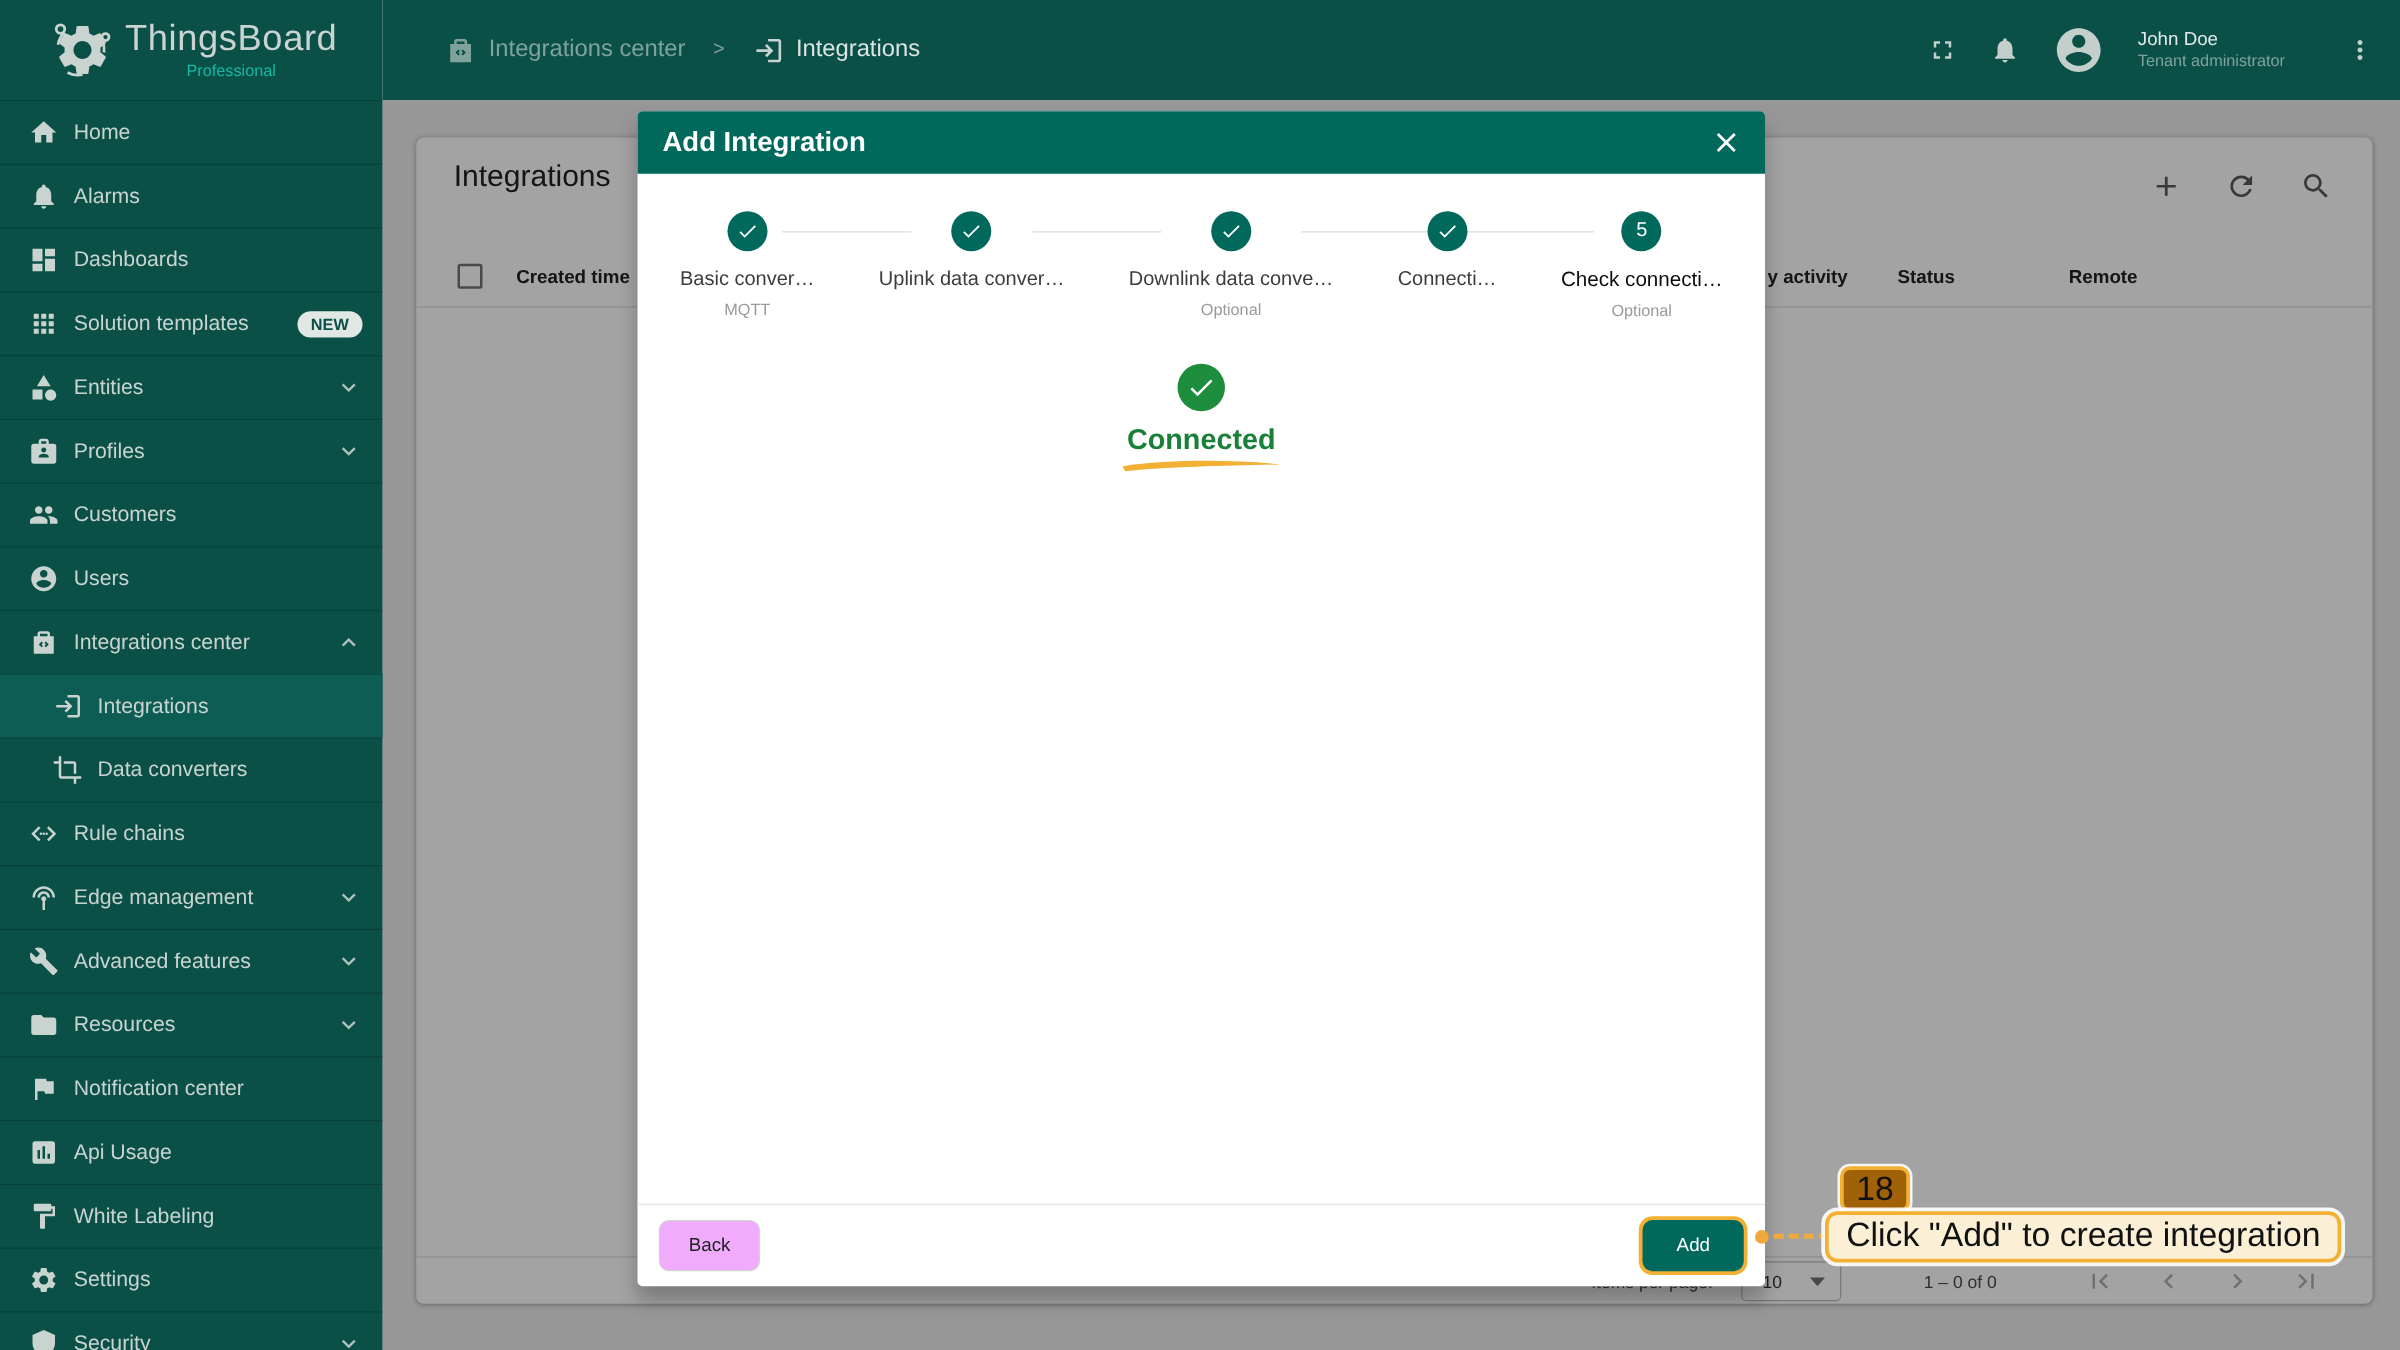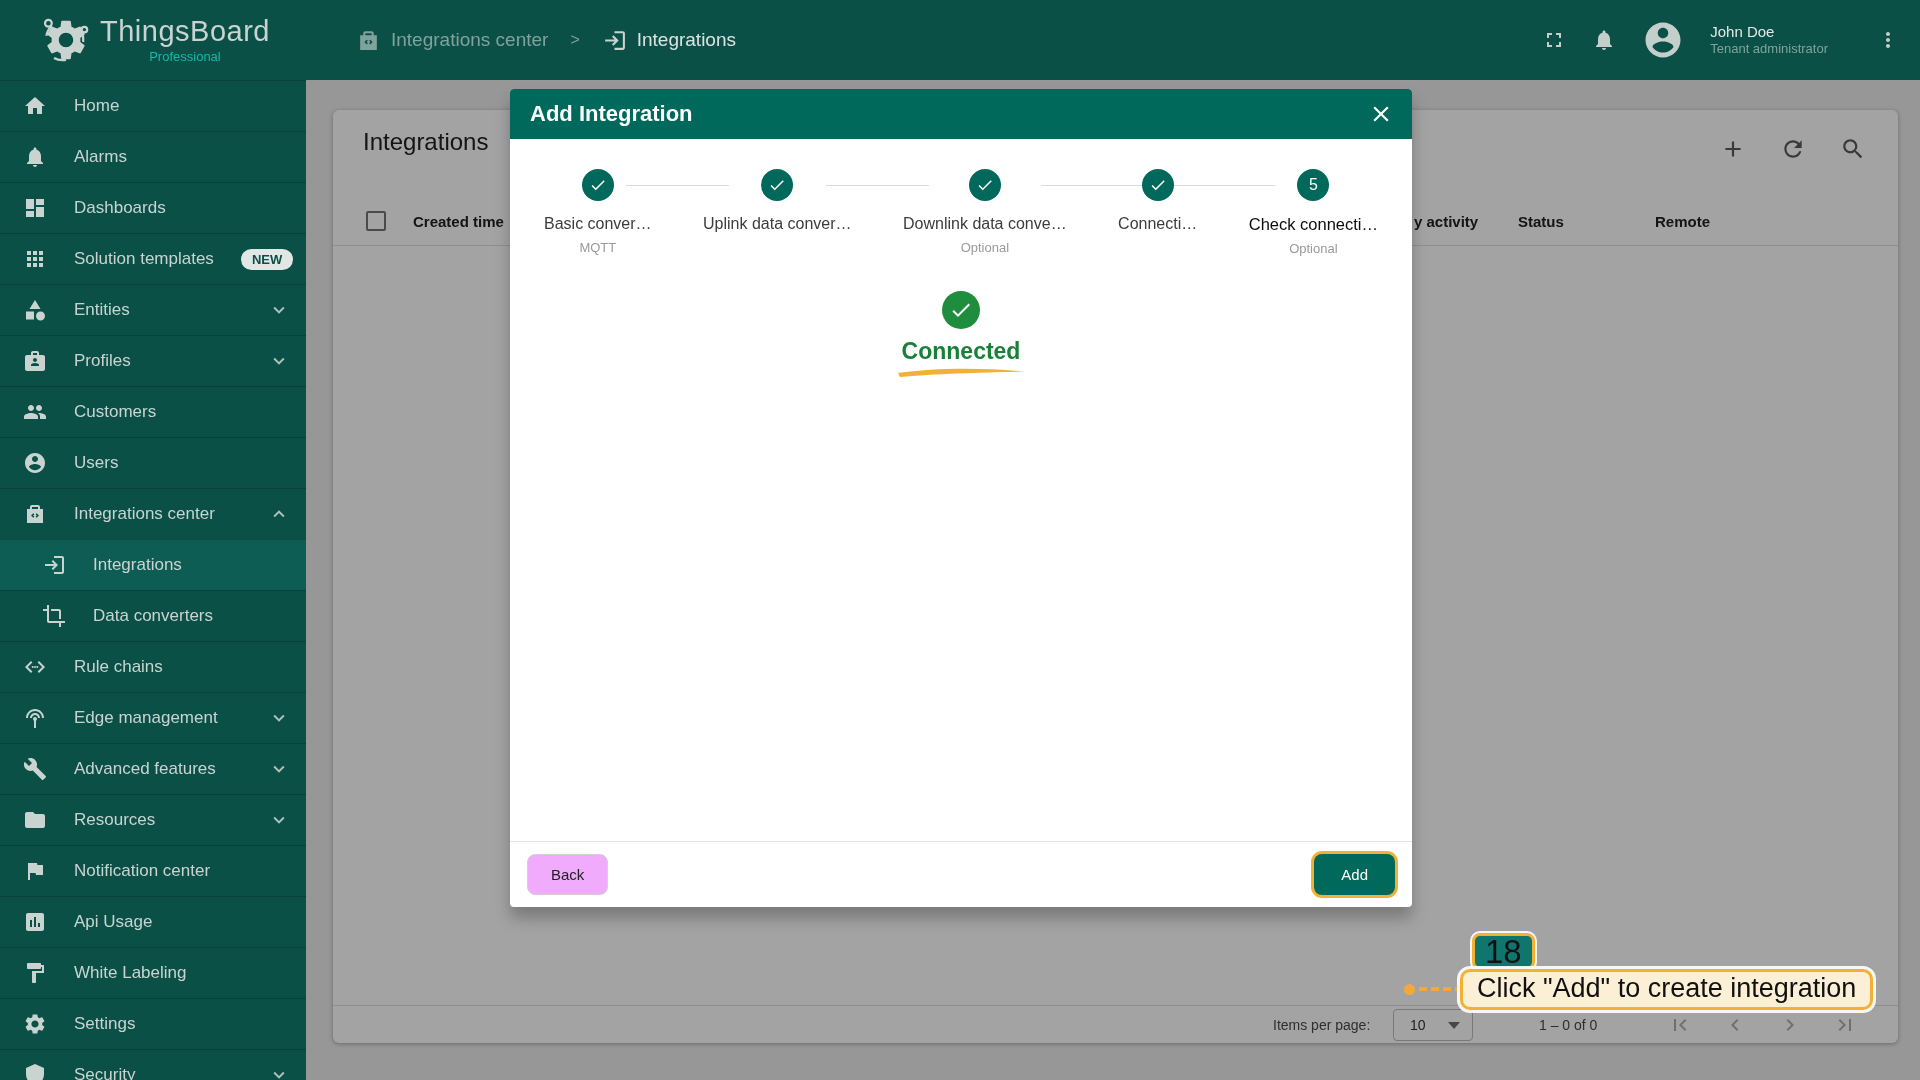--- a/index.html
+++ b/index.html
@@ -5,21 +5,21 @@
   * { margin:0; padding:0; box-sizing:border-box; }
   body { font-family:"Liberation Sans", sans-serif; background:#222; }
   .canvas { position:relative; width:1920px; height:1080px; overflow:hidden; background:#ECECEC; }
 
   
   .sidebar { position:absolute; left:0; top:0; width:306px; height:1080px; background:#0A5047; z-index:45; }
   .logo-row { height:80px; display:flex; align-items:center; padding-left:42px; color:#C9D4D1; }
   .logo-icon { width:48px; height:48px; margin-right:10px; }
   .logo-name { font-size:29px; letter-spacing:.5px; color:#C9D4D1; line-height:1; }
   .logo-edition { font-size:13px; color:#14b8a6; text-align:center; margin-top:3px; }
-  .nav-item { height:51px; display:flex; align-items:center; padding:0 16px 0 23px; gap:27px;
+  .nav-item { height:51px; display:flex; align-items:center; padding:0 16px 0 23px; gap:12px;
               border-top:1px solid rgba(0,0,0,.18); color:#C9D4D1; font-size:17px; cursor:pointer; }
   .nav-item.sub { padding-left:42px; }
   .nav-item.active { background:#0E5D54; }
   .nav-icon { width:24px; height:24px; flex:0 0 24px; }
   .nav-label { white-space:nowrap; }
   .chev { width:22px; height:22px; margin-left:auto; color:#AFC2BD; }
   .badge-new { margin-left:auto; background:#E1E7E5; color:#0B4F46; font-size:13px; font-weight:bold;
                padding:3px 11px; border-radius:11px; }
 
   
@@ -59,21 +59,21 @@
   .pg-caret { margin-left:auto; margin-right:12px; width:0; height:0; border-left:6px solid transparent;
               border-right:6px solid transparent; border-top:7px solid #6F6F6F; }
   .pg-range { position:absolute; left:1206px; line-height:38px; }
   .pg-nav { position:absolute; left:1335px; top:7px; display:flex; gap:31px; color:#B0B0B0; }
   .pg-nav svg { width:24px; height:24px; cursor:pointer; }
 
   
   .backdrop { position:absolute; left:306px; top:80px; right:0; bottom:0; background:rgba(0,0,0,.36); z-index:50; }
 
   
-  .modal { position:absolute; left:510px; top:89px; width:902px; height:818px; background:#fff; z-index:60;
+  .modal { position:absolute; left:510px; top:89px; width:902px; height:940px; background:#fff; z-index:60;
            border-radius:4px; box-shadow:0 11px 15px rgba(0,0,0,.25); }
   .modal-header { height:50px; background:#00695C; border-radius:4px 4px 0 0; display:flex; align-items:center;
                   padding:0 18px 0 20px; }
   .modal-title { color:#fff; font-size:22px; font-weight:bold; }
   .modal-close { margin-left:auto; width:26px; height:26px; color:#fff; cursor:pointer; }
   .stepper { display:flex; align-items:flex-start; padding:30px 34px 0; }
   .step { display:flex; flex-direction:column; align-items:center; cursor:pointer; }
   .step-circle { width:32px; height:32px; border-radius:50%; background:#00695C; color:#fff; z-index:1;
                  display:flex; align-items:center; justify-content:center; font-size:16px; position:relative; }
   .step-circle svg { width:18px; height:18px; }
@@ -92,22 +92,22 @@
   .btn-back { background:#f0abfc; border:1px solid #D2D2D2; border-radius:8px; padding:11px 23px; font-size:15px;
               color:#212121; cursor:pointer; font-family:inherit; }
   .btn-add { margin-left:auto; background:#00695C; color:#fff; border:none; border-radius:8px; padding:12px 27px;
              font-size:15px; cursor:pointer; font-family:inherit;
              box-shadow:0 0 0 3px #F2B135, 0 0 0 6px rgba(255,255,255,.85); }
 
   
   .anno { position:absolute; z-index:80; }
   .anno-dot { left:1404px; top:984px; width:11px; height:11px; border-radius:50%; background:#F2A93B; }
   .anno-dash { left:1419px; top:987px; width:44px; height:0; border-top:4px dashed #F2A93B; }
-  .anno-badge { left:1472px; top:933px; background:#0f766e; border:3px solid #F2B135; border-radius:8px;
-                padding:0 10px; height:37px; line-height:31px; font-size:33px; color:#111;
+  .anno-badge { left:1472px; top:933px; background:#a16207; border:3px solid #F2B135; border-radius:8px;
+                padding:0 10px; height:37px; line-height:31px; font-size:27px; color:#111;
                 box-shadow:0 0 0 2px rgba(255,255,255,.9); }
   .anno-tooltip { left:1460px; top:969px; background:#FBF0D5; border:3px solid #F2B135; border-radius:10px;
                   padding:1px 14px 3px; font-size:27px; color:#111; white-space:nowrap;
                   box-shadow:0 0 0 3px rgba(255,255,255,.9); }
 </style>
 </head>
 <body>
 
 <div class="canvas">
 

